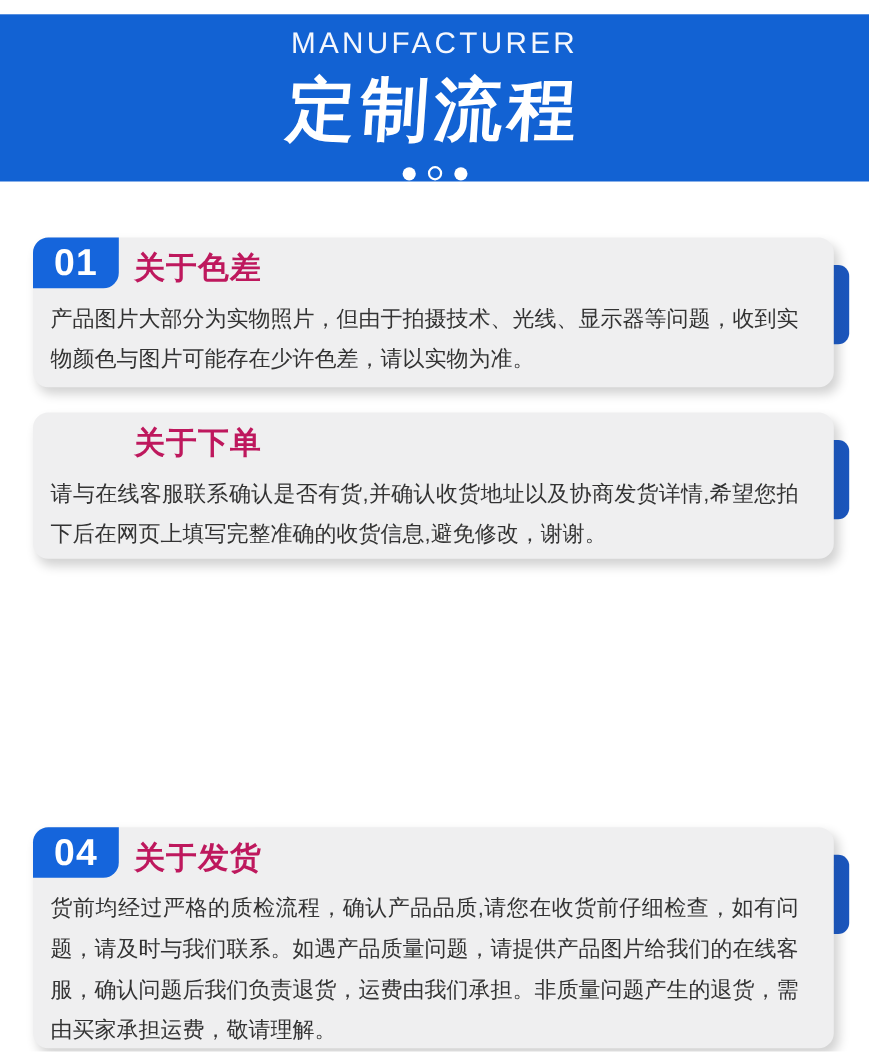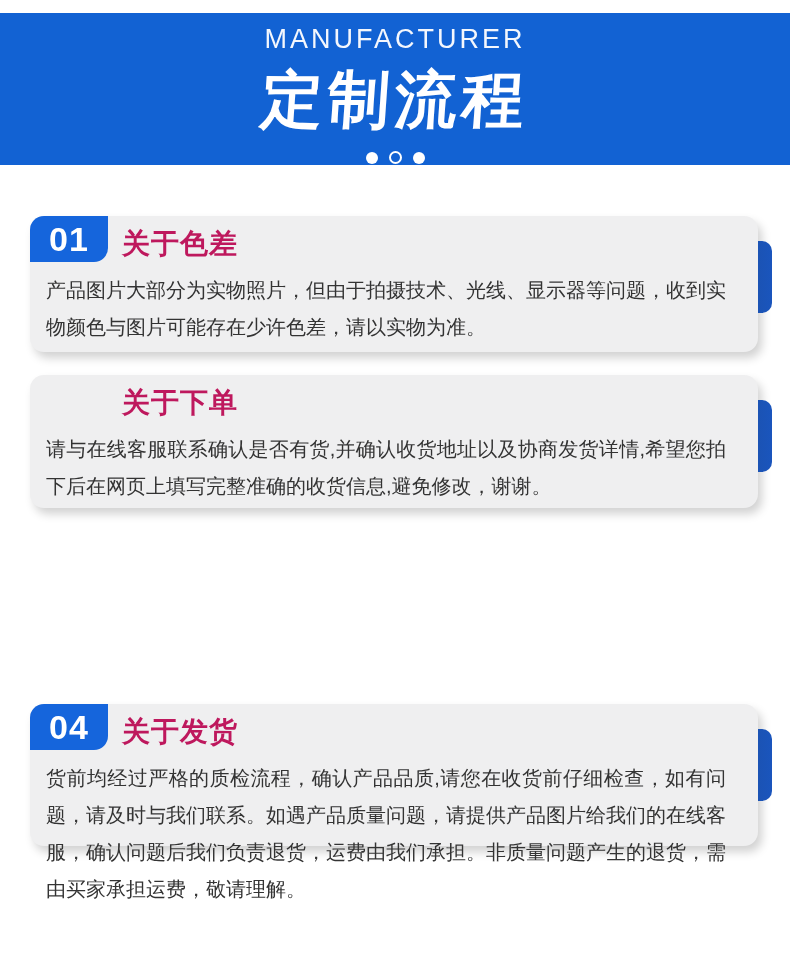--- a/index.html
+++ b/index.html
@@ -33,21 +33,21 @@
 
   
   .card{
     position:absolute;left:30px;width:728px;
     background:#efeff0;border-radius:14px;
     box-shadow:4px 6px 10px rgba(0,0,0,0.18);
   }
   .card-1{top:216px;height:136px;}
   .card-2{top:375px;height:133px;}
   .card-3{top:545px;height:152px;}
-  .card-4{top:704px;height:142px;}
+  .card-4{top:752px;height:201px;}
 
   .accent{
     position:absolute;right:-14px;top:25px;width:14px;height:72px;
     background:linear-gradient(90deg,#1b53b4,#1a55bd);
     border-radius:0 10px 10px 0;
   }
   .badge{
     position:absolute;top:0;left:0;width:78px;height:46px;
     background:#1565dc;border-radius:14px 0 14px 0;
     display:flex;align-items:center;justify-content:center;

